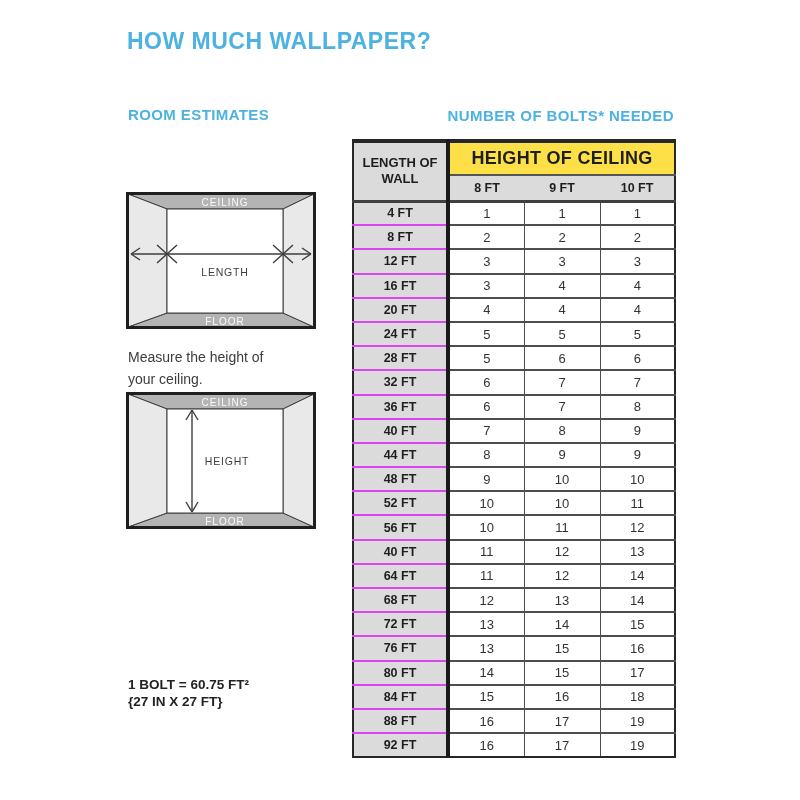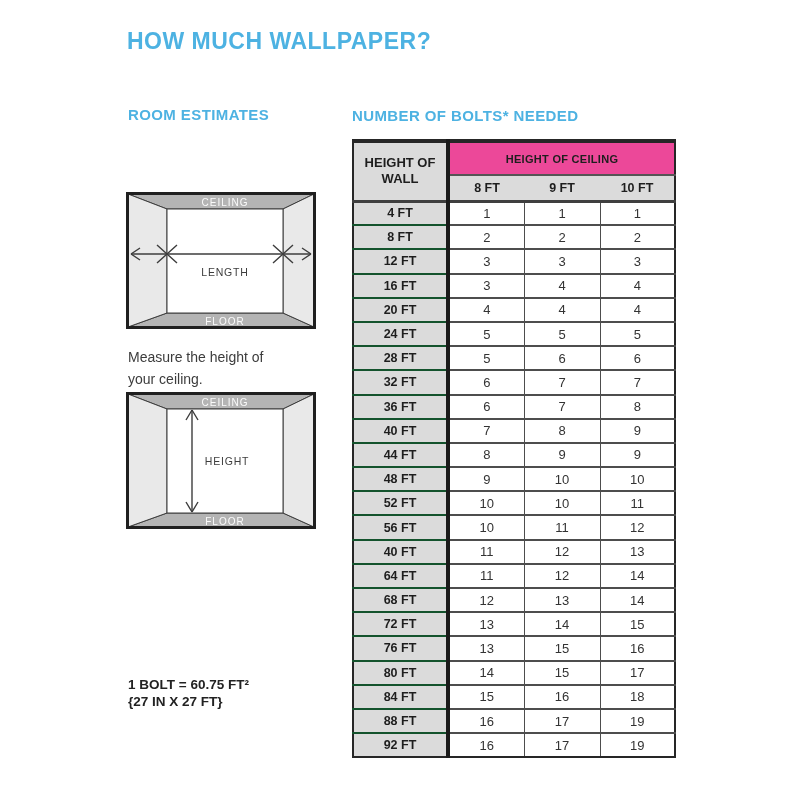--- a/index.html
+++ b/index.html
@@ -8,21 +8,21 @@
     font-family:"Liberation Sans", sans-serif;color:#3b3b3b;overflow:hidden;
   }
   .page-title{
     position:absolute;left:127px;top:28px;
     font-size:23px;font-weight:bold;letter-spacing:0.5px;color:#4DB2E2;
   }
   .section-heading{
     font-size:15px;font-weight:bold;letter-spacing:0.4px;color:#4DB2E2;
   }
   .left-heading{position:absolute;left:128px;top:106px;}
-  .table-heading{position:absolute;left:352px;top:107px;width:322px;text-align:left;}
+  .table-heading{position:absolute;left:352px;top:107px;width:322px;text-align:right;}
   .para{
     position:absolute;left:128px;width:215px;
     font-size:14px;line-height:1.6;color:#3c3c3c;white-space:pre-line;
   }
   .p1{top:140px;}
   .p2{top:346px;}
   .p3{top:541px;}
   .diagram{position:absolute;left:126px;width:190px;height:137px;}
   .d1{top:192px;}
   .d2{top:392px;}
@@ -50,31 +50,31 @@
   table.bolts th, table.bolts td{
     padding:0;text-align:center;vertical-align:middle;
   }
   th.corner{
     background:#DBDBDB;font-size:13px;font-weight:bold;color:#1e1e1e;line-height:1.25;
     border-right:4px solid #1a1a1a;border-bottom:3px solid #3f3f3f;
   }
   tr.hrow1{height:34px;}
   tr.hrow2{height:26px;}
   th.colgroup{
-    background:#ec4899;font-size:11px;font-weight:bold;color:#1e1e1e;
+    background:#fde047;font-size:18px;font-weight:bold;color:#1e1e1e;
     letter-spacing:0.3px;border-bottom:2px solid #555;
   }
   th.colhead{
     background:#DBDBDB;font-size:12.5px;font-weight:bold;color:#1e1e1e;
     border-bottom:3px solid #3f3f3f;
   }
   tbody tr{height:24.2px;}
   tbody th{
     background:#DBDBDB;font-size:12.5px;font-weight:bold;color:#1e1e1e;
-    border-right:4px solid #1a1a1a;border-top:2px solid #14532d;
+    border-right:4px solid #1a1a1a;border-top:2px solid #d946ef;
   }
   tbody td{
     background:#fff;font-size:13px;color:#333;
     border-top:2px solid #4d4d4d;
   }
   tbody td + td{border-left:1px solid #4d4d4d;}
 </style>
 </head>
 <body>
 
@@ -135,21 +135,21 @@
   <div class="bolts-table-wrap">
     <table class="bolts">
       <colgroup>
           <col class="c0">
           <col class="c1">
           <col class="c2">
           <col class="c3">
         </colgroup>
       <thead>
         <tr class="hrow1">
-          <th class="corner" rowspan="2">HEIGHT OF WALL</th>
+          <th class="corner" rowspan="2">LENGTH OF WALL</th>
           <th class="colgroup" colspan="3">HEIGHT OF CEILING</th>
         </tr>
         <tr class="hrow2">
           <th class="colhead">8 FT</th>
           <th class="colhead">9 FT</th>
           <th class="colhead">10 FT</th>
         </tr>
       </thead>
       <tbody>
           <tr>

